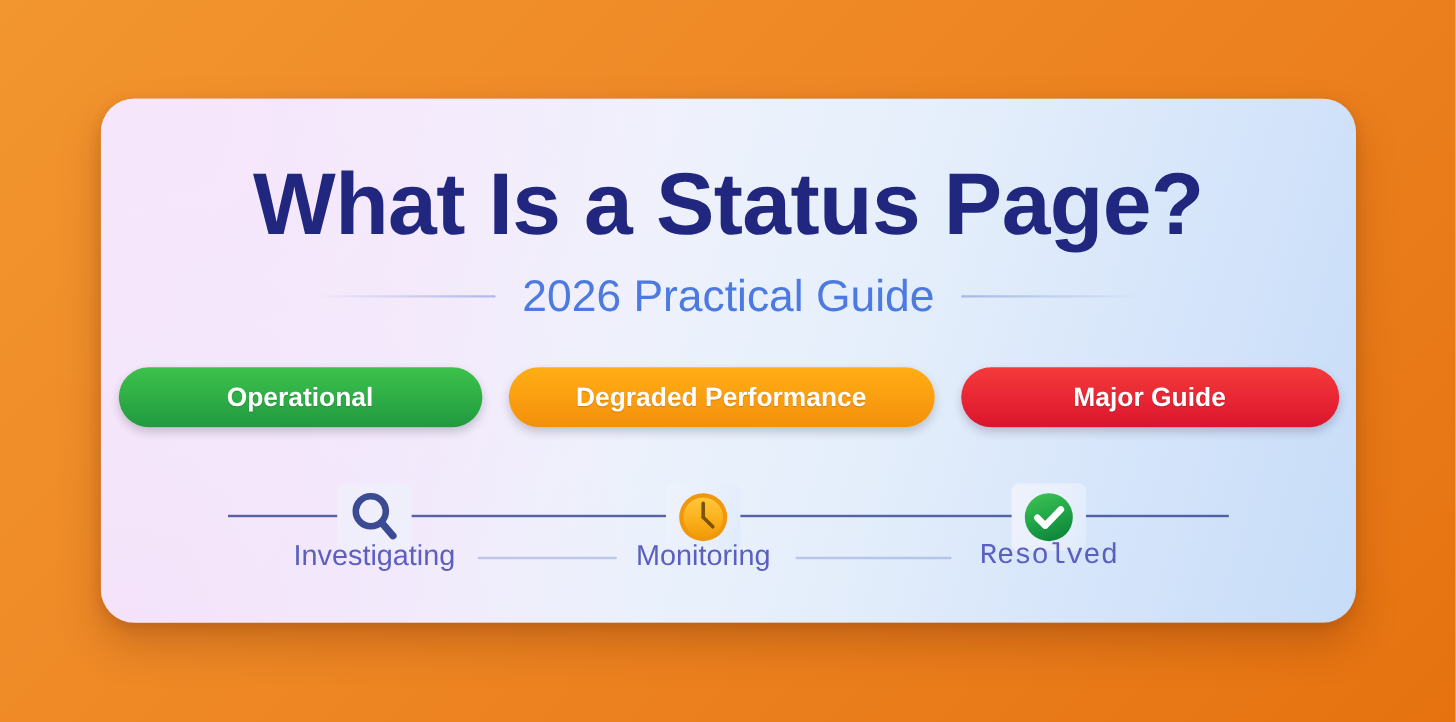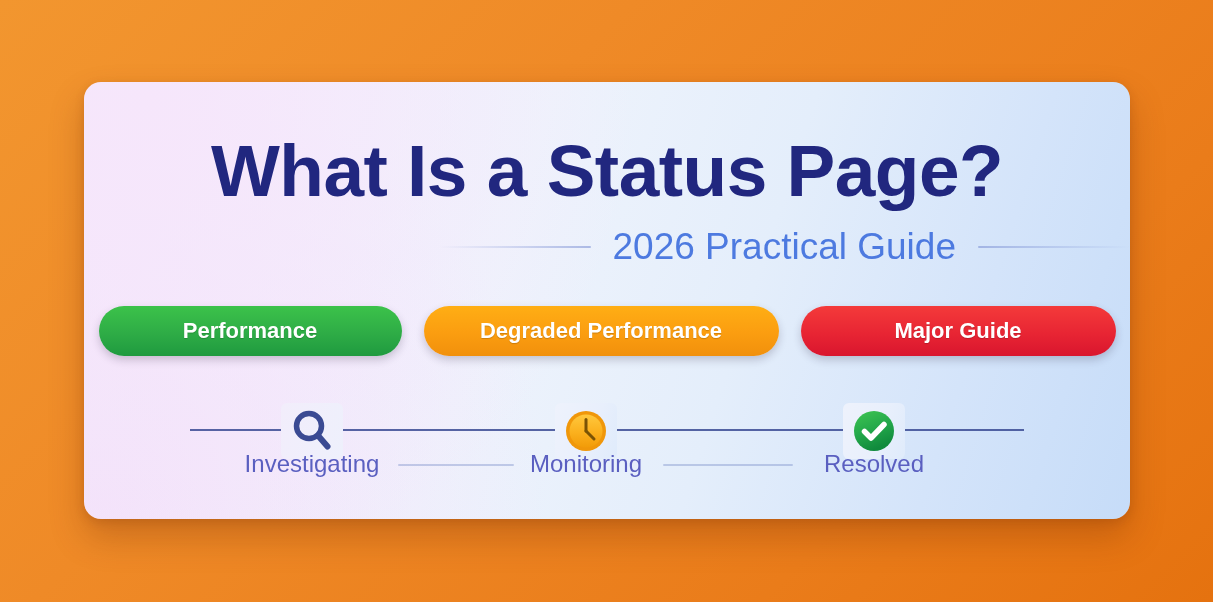--- a/index.html
+++ b/index.html
@@ -20,21 +20,21 @@
     height: 602px;
   }
 
   
   #card {
     position: absolute;
     left: 84px;
     top: 82px;
     width: 1046px;
     height: 437px;
-    border-radius: 17px;
+    border-radius: 28px;
     background:
       radial-gradient(circle at 6% 4%, #f6e6fb 0%, rgba(246,230,251,0) 46%),
       radial-gradient(circle at 2% 96%, #f3e2fa 0%, rgba(243,226,250,0) 40%),
       linear-gradient(108deg, #f4e9fc 0%, #f2f0fd 20%, #eef3fc 40%, #e4eefb 62%, #d4e4fa 82%, #c6dcf8 100%);
     box-shadow:
       0 18px 34px rgba(120, 48, 8, 0.30),
       0 3px 10px rgba(120, 48, 8, 0.18);
     overflow: hidden;
   }
 
@@ -54,21 +54,21 @@
   }
 
   
   #subtitle-row {
     position: absolute;
     left: 0;
     top: 146px;
     width: 100%;
     display: flex;
     align-items: center;
-    justify-content: flex-end;
+    justify-content: center;
     gap: 22px;
   }
   .sub-rule {
     width: 152px;
     height: 2px;
     border-radius: 2px;
   }
   .sub-rule.left {
     background: linear-gradient(to right, rgba(120,140,210,0), rgba(120,140,210,0.55));
   }
@@ -183,21 +183,21 @@
     top: 0;
     font-size: 24px;
     color: #5a5fc0;
     white-space: nowrap;
     transform: translateX(-50%);
     line-height: 34px;
     text-align: right;
   }
   .label.l1 { left: 122px; }
   .label.l2 { left: 396px; }
-  .label.l3 { left: 684px; }
+  .label.l3 { left: 684px; font-family: Liberation Mono, monospace; }
 
   .label-rule {
     position: absolute;
     top: 17px;
     height: 2px;
     background: rgba(120,140,200,0.40);
     border-radius: 2px;
   }
   .label-rule.r1 { left: 208px; width: 116px; }
   .label-rule.r2 { left: 473px; width: 130px; }
@@ -211,21 +211,21 @@
 
     <div id="title">What Is a Status Page?</div>
 
     <div id="subtitle-row">
       <div class="sub-rule left"></div>
       <div id="subtitle">2026 Practical Guide</div>
       <div class="sub-rule right"></div>
     </div>
 
     <div id="pills">
-      <div class="pill operational">Performance</div>
+      <div class="pill operational">Operational</div>
       <div class="pill degraded">Degraded Performance</div>
       <div class="pill outage">Major Guide</div>
     </div>
 
     <div id="timeline">
       <div id="track"></div>
 
       <div class="node n1">
         <div class="node-bg"></div>
         <svg class="glyph" viewBox="0 0 48 48">

